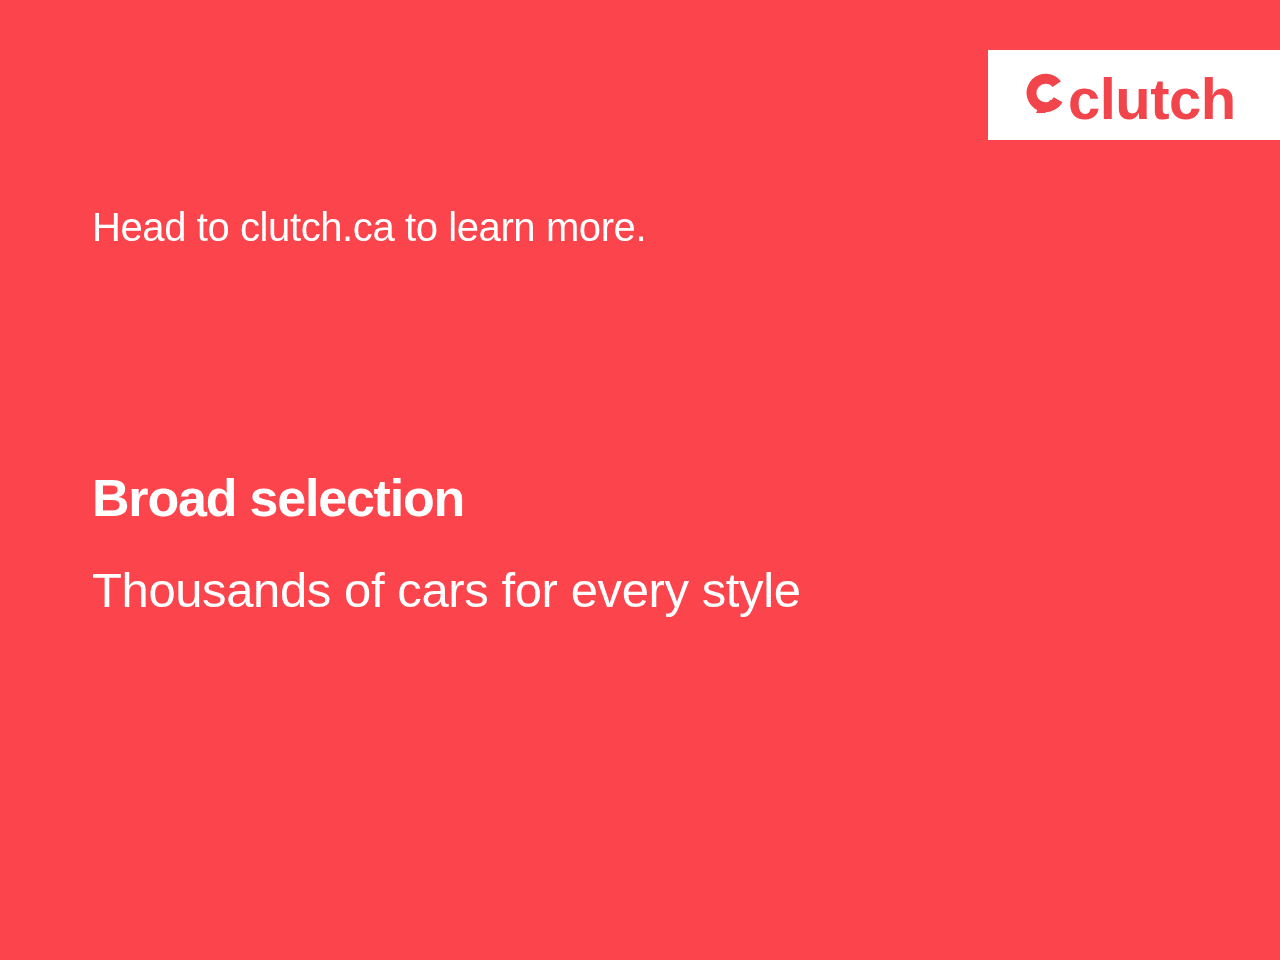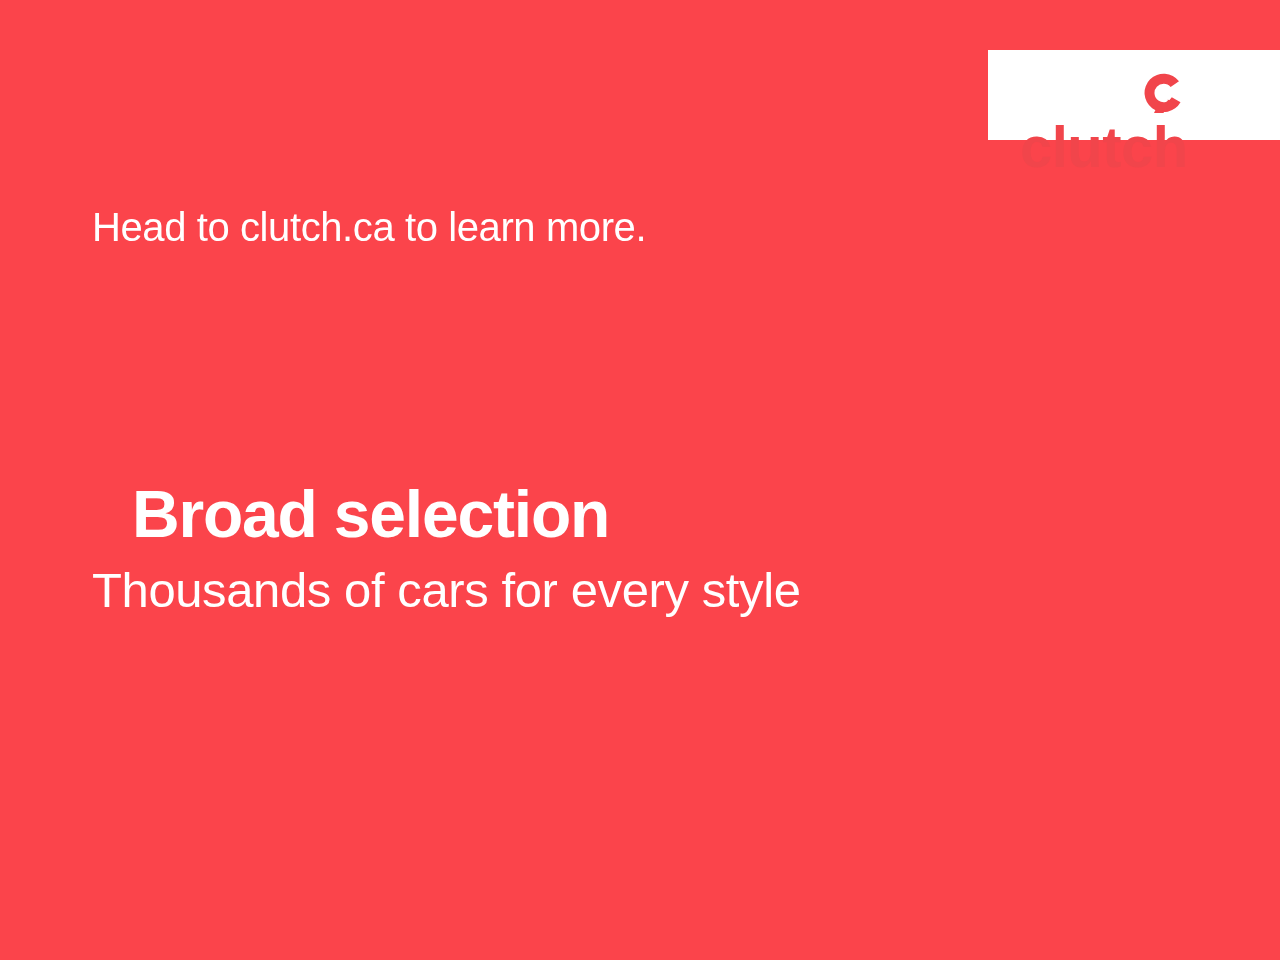--- a/index.html
+++ b/index.html
@@ -33,23 +33,22 @@
     background: #FFFFFF;
     display: flex;
     align-items: center;
     justify-content: flex-start;
     padding-left: 34px;
     box-sizing: border-box;
   }
 
   #logo-lockup {
     display: flex;
-    align-items: flex-end;
+    align-items: flex-start;
     height: 52px;
-    flex-direction: column;
   }
 
   #logo-mark {
     display: block;
     width: 46px;
     height: 48px;
     flex: 0 0 auto;
     margin-right: 2px;
   }
 
@@ -76,27 +75,26 @@
     letter-spacing: -0.4px;
     line-height: 1.2;
     white-space: nowrap;
     margin-top: 23px;
   }
 
   #headline {
     position: absolute;
     left: 92px;
     top: 436px;
-    font-size: 66px;
+    font-size: 52px;
     font-weight: 700;
     color: #FFFFFF;
     letter-spacing: -1.2px;
     line-height: 1.05;
     white-space: nowrap;
-    margin-left: 40px;
   }
 
   #subhead {
     position: absolute;
     left: 92px;
     top: 558px;
     width: 960px;
     font-size: 49px;
     font-weight: 400;
     color: #FFFFFF;

